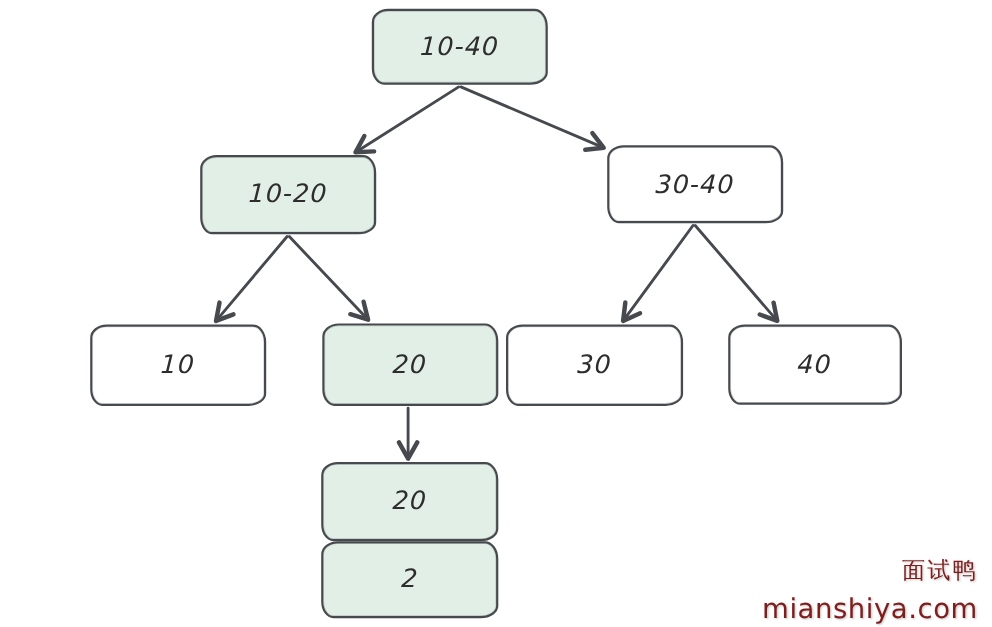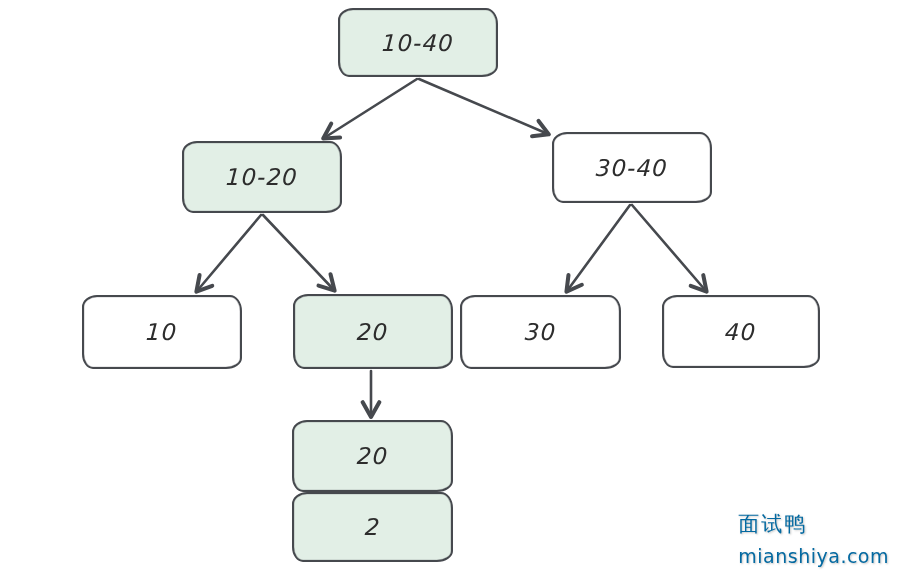--- a/index.html
+++ b/index.html
@@ -41,33 +41,34 @@
   .node.green { background: #e2efe6; }
   .node.white { background: #ffffff; }
   .node-label {
     transform: skewX(-3deg);
     white-space: nowrap;
   }
   .watermark {
     position: absolute;
     right: 13px;
     bottom: 4px;
-    color: #0369a1;
+    text-align: right;
+    color: #7f1d1d;
     text-shadow: 1px 1px 2px rgba(165,165,163,0.65),
                  -1px -1px 1px rgba(255,255,255,0.95);
     line-height: 1;
     user-select: none;
   }
   .watermark-line1 {
     font-size: 21px;
     margin-bottom: 12px;
     letter-spacing: 2px;
   }
   .watermark-line2 {
-    font-size: 19px;
+    font-size: 25px;
     letter-spacing: 0.5px;
   }
 </style>
 </head>
 <body>
 
 <div id="canvas">
 
   <svg id="edges-layer" width="902" height="570" viewBox="0 0 902 570" xmlns="http://www.w3.org/2000/svg">
     <defs>

